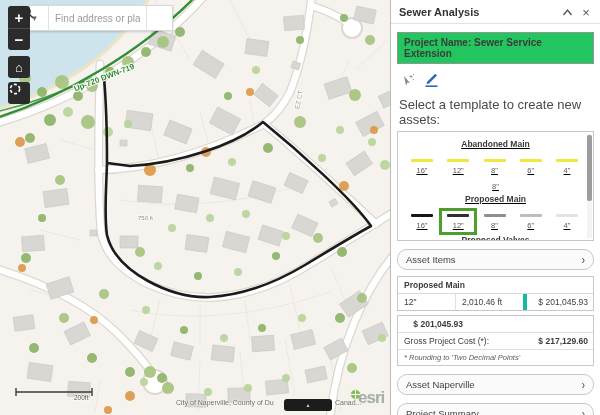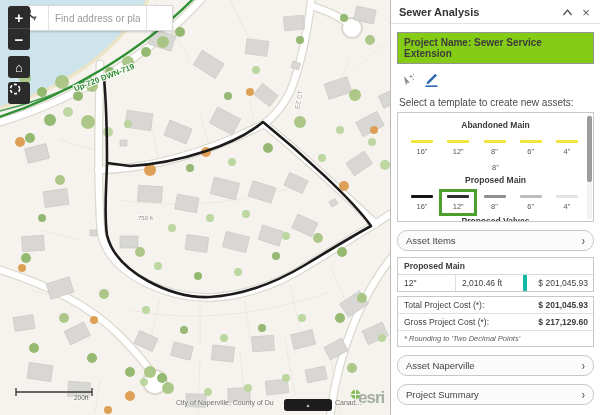--- a/index.html
+++ b/index.html
@@ -48,31 +48,31 @@
   .panel-header { height:24px; display:flex; align-items:center; padding:0 8px;
     border-bottom:1px solid #e3e3e3; background:#fff; position:relative; flex:0 0 auto; }
   .panel-title { font-size:11px; font-weight:bold; color:#333; }
   .hdr-icon { position:absolute; top:5px; width:14px; height:14px; display:flex; align-items:center;
     justify-content:center; color:#555; cursor:pointer; }
   #dock-icon { right:26px; }
   #close-icon { right:7px; font-size:13px; }
 
   .panel-body { flex:1; padding:8px 6px 0 6px; overflow:hidden; background:#fff; }
 
-  .project-box { border:1px solid #949494; padding:4px 6px; font-size:10px; font-weight:bold; color:#3c3c3c; background:#84cc16; }
+  .project-box { border:1px solid #949494; padding:4px 6px; font-size:10px; font-weight:bold; color:#3c3c3c; background:#22c55e; }
 
   .feature-row { margin-top:8px; display:flex; align-items:center; justify-content:space-between; padding:0 2px; }
   .feature-label { font-size:9.5px; color:#4a4a4a; }
   .feature-icons { display:flex; align-items:center; gap:8px; }
   .fi { width:16px; height:16px; cursor:pointer; display:flex; align-items:center; justify-content:center; }
 
-  .prompt { margin-top:9px; font-size:10px; color:#4a4a4a; padding:0 2px; }
+  .prompt { margin-top:9px; font-size:13px; color:#4a4a4a; padding:0 2px; }
 
   .template-box { margin-top:4px; border:1px solid #c8c8c8; height:110px; position:relative;
-    overflow:hidden; background:#fff; padding-top:4px; }
+    overflow:hidden; background:#fff; padding-top:4px;text-decoration:underline; }
   .tmpl-heading { text-align:center; font-size:8.5px; font-weight:bold; color:#3a3a3a; margin:3px 0 7px 0; }
   .tmpl-row { display:flex; justify-content:space-between; padding:0 10px 0 8px; }
   .tmpl-item { width:32px; display:flex; flex-direction:column; align-items:center; gap:4px;
     padding:3px 0 2px 0; cursor:pointer; }
   .tmpl-item.selected { box-shadow:0 0 0 3px var(--accent,#4c9e2d); }
   .bar { width:22px; height:3px; border-radius:1px; }
   .bar.hidden { visibility:hidden; }
   .tmpl-label { font-size:7.5px; color:#555; }
   .tmpl-extra-row { display:flex; justify-content:center; margin-top:-2px; }
   .tmpl-extra-row .tmpl-item { padding:0; }
@@ -432,21 +432,20 @@
         <div class="tbl-head">Proposed Main</div>
         <div class="tbl-row">
           <span class="c1">12"</span>
           <span class="c2">2,010.46 ft</span>
           <span class="c3">$ 201,045.93</span>
         </div>
       </div>
 
       <div class="tbl2">
         <div class="tot-row">
-          <span class="lab">Total Project Cost (*):</span>
           <span class="val">$ 201,045.93</span>
         </div>
         <div class="tot-row">
           <span class="lab">Gross Project Cost (*):</span>
           <span class="val">$ 217,129.60</span>
         </div>
         <div class="footnote">* Rounding to 'Two Decimal Points'</div>
       </div>
 
       <div class="section-hdr">

